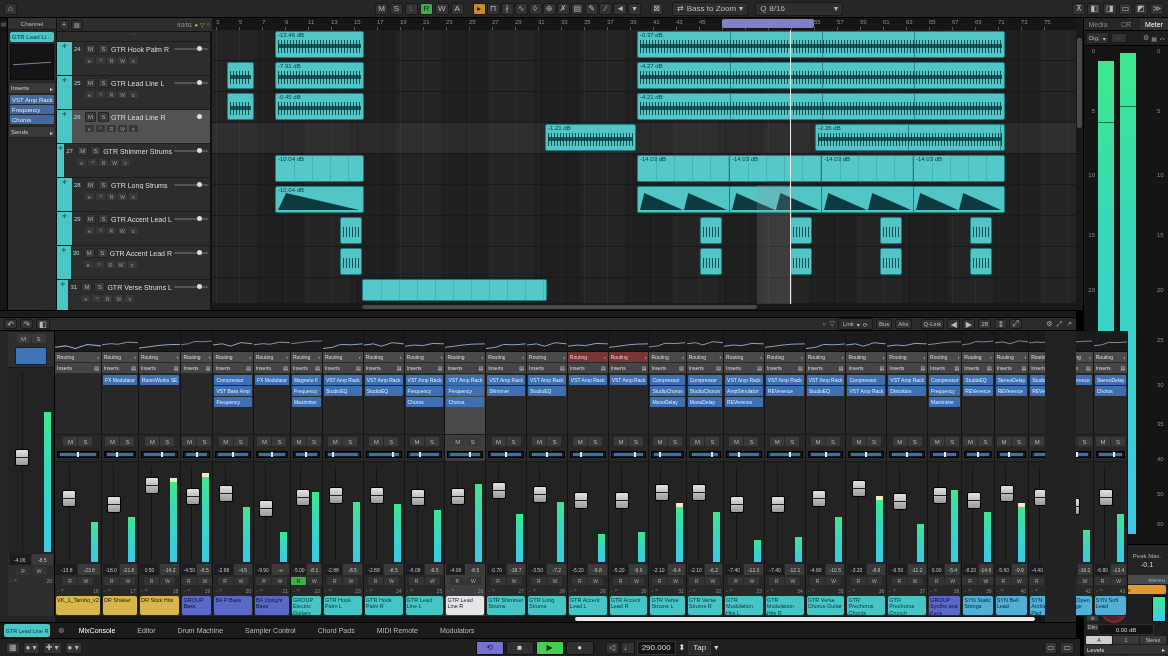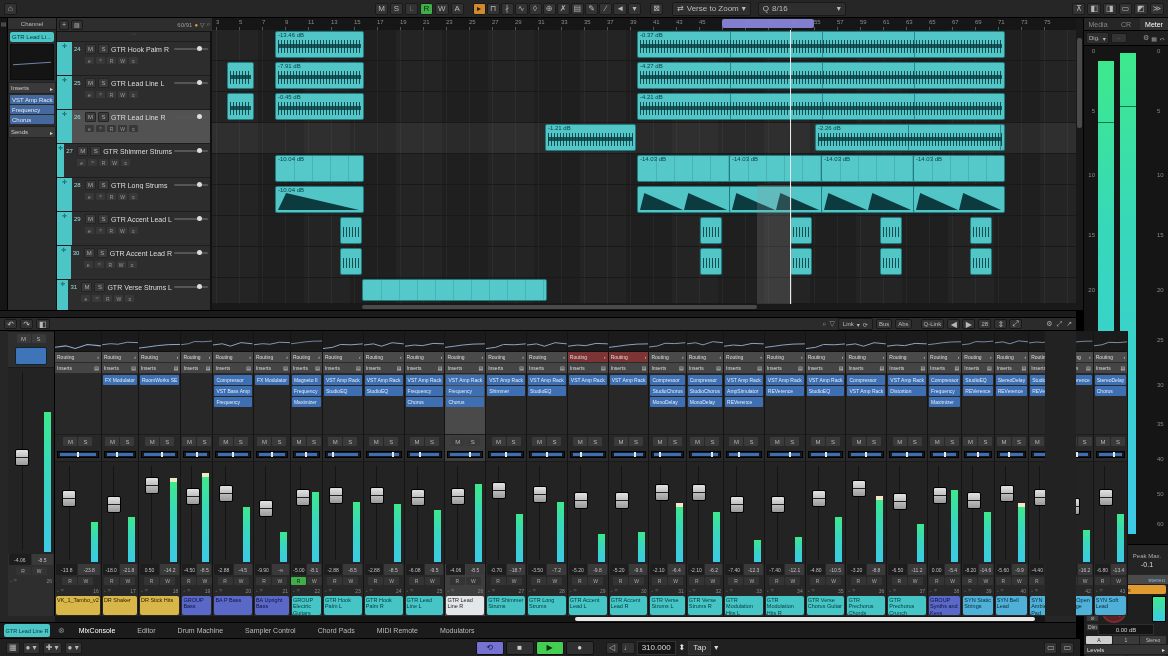--- a/index.html
+++ b/index.html
@@ -194,21 +194,21 @@
       <div class="ibox tbtn">✗</div>
       <div class="ibox tbtn">▤</div>
       <div class="ibox tbtn">✎</div>
       <div class="ibox tbtn">∕</div>
       <div class="ibox tbtn">◄</div>
       <div class="ibox tbtn">▾</div>
     </span>
   <span class="ibox tbtn" style="margin-left:6px">⊠</span>
   <span class="ddl" style="margin-left:6px">
     <span>⇄</span>
-    <span>Verse to Zoom</span>
+    <span>Bass to Zoom</span>
     <span>▾</span>
   </span>
   <span class="ddl" style="margin-left:4px;width:78px">
     <span>Q</span>
     <span>8/16</span>
     <span style="margin-left:auto">▾</span>
   </span>
   <span id="tb-right" class="row" style="gap:2px;margin-left:auto">
       <div class="ibox tbtn">⊼</div>
       <div class="ibox tbtn">◧</div>
@@ -2314,21 +2314,21 @@
     </span>
   <div id="transport">
     <span class="trbtn purple">⟲</span>
     <span class="trbtn">■</span>
     <span class="trbtn green">▶</span>
     <span class="trbtn">●</span>
     <span style="width:8px"></span>
     <span class="ibox" style="height:12px">◁</span>
     <span class="ibox" style="height:12px">♩</span>
     <span id="tempo">
-      <span class="box">310.000</span>
+      <span class="box">290.000</span>
       <span>⬍</span>
       <span class="box" style="background:#2c2c2c">Tap</span>
       <span>▾</span>
     </span>
   </div>
   <span id="sb-right" class="row" style="gap:3px;margin-left:auto">
       <div class="ibox">▭</div>
       <div class="ibox">▭</div>
     </span>
 </div>

